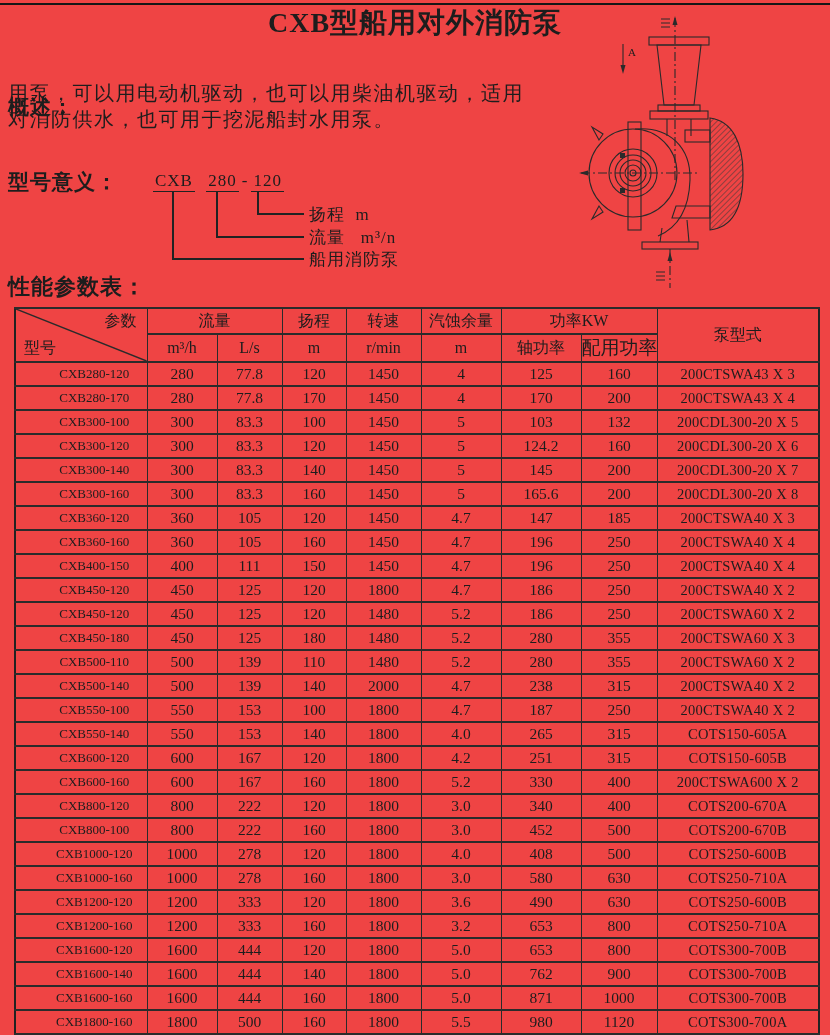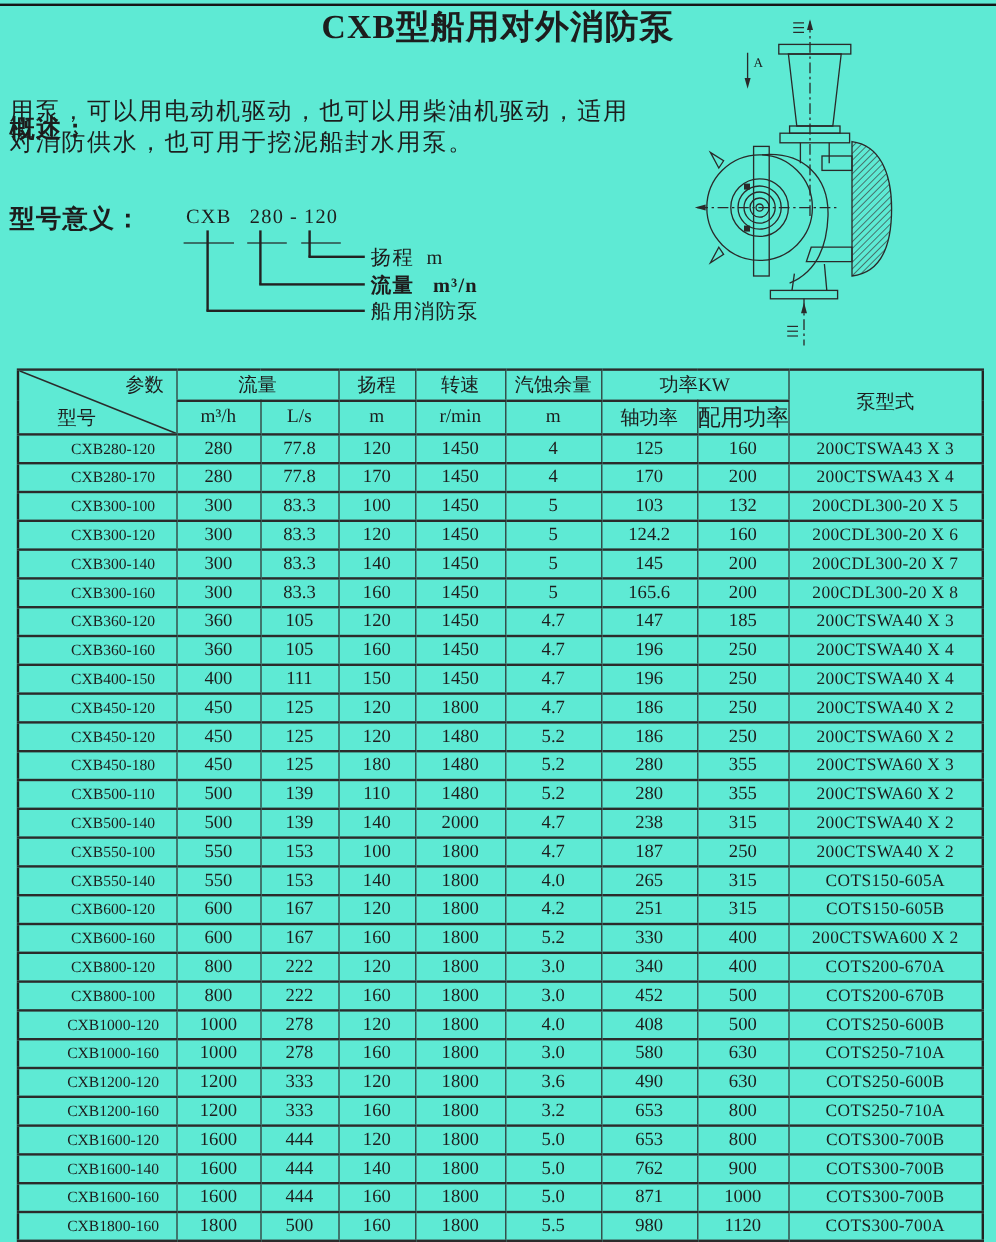--- a/index.html
+++ b/index.html
@@ -1,35 +1,35 @@
 <!DOCTYPE html>
 <html><head>
 <meta charset="utf-8">
 <style>
   html,body{margin:0;padding:0;}
   body{background:#d8d8d4;}
   .page{
     position:relative;
     width:830px;height:1035px;
-    background:#5eead4;
+    background:#ef4444;
     font-family:"Liberation Serif","DejaVu Serif",serif;
     color:#1d1d1d;
     overflow:hidden;
   }
   .topline{position:absolute;left:0;top:3px;width:830px;height:2px;background:#161616;}
   .title{
     position:absolute;left:0;top:4px;width:830px;
     text-align:center;font-size:28px;font-weight:bold;letter-spacing:1px;
   }
   .h-heading{position:absolute;font-weight:bold;font-size:21px;letter-spacing:1px;}
   .overview-text{position:absolute;left:8px;top:80px;width:575px;font-size:20px;line-height:26px;letter-spacing:1.5px;}
   .overview-text .ln1{padding-left:40px;}
   
   .code{position:absolute;left:153px;top:171px;font-size:17px;letter-spacing:1px;}
-  .code .seg{border-bottom:1.5px solid #222;padding:0 2px 12px 2px;}
+  .code .seg{border-bottom:1.5px solid #222;padding:0 2px 1px 2px;}
   .code .dash{padding:0 3px;}
   .cline{position:absolute;background:#222;}
   .callout{position:absolute;font-size:17px;letter-spacing:1px;white-space:pre;}
   
   .ptable{
     position:absolute;left:14px;top:307px;
     border-collapse:collapse;table-layout:fixed;width:804px;
   }
   .ptable th,.ptable td{
     border-left:1px solid #2b2b2b;border-right:1px solid #2b2b2b;
@@ -40,21 +40,21 @@
   .ptable{border:2px solid #222;}
   .ptable thead tr{height:26px;}
   .ptable thead th{font-size:16px;}
   .ptable tbody tr{height:24px;}
   .ptable tbody td{font-size:15.5px;}
   .ptable td.c-model{text-align:center;padding-left:26px;font-size:13px;}
   .ptable td.c-type{font-size:14.5px;letter-spacing:.3px;}
   .corner{position:relative;}
   .corner svg{position:absolute;left:0;top:0;width:100%;height:100%;}
   .corner .p1{position:absolute;top:2px;right:10px;font-size:16px;}
-  .corner .p2{position:absolute;bottom:2px;left:8px;font-size:16px;margin-left:24px;}
+  .corner .p2{position:absolute;bottom:2px;left:8px;font-size:16px;}
   .sub{font-size:15px;}
   
   .pump{position:absolute;left:575px;top:8px;width:250px;height:292px;}
 </style>
 </head>
 <body>
 
 <div class="page">
   <div class="topline"></div>
 
@@ -71,21 +71,21 @@
   <div class="code">
     <span class="seg">CXB</span><span class="dash"> </span><span class="seg">280</span><span class="dash">-</span><span class="seg">120</span>
   </div>
   <div class="cline" style="left:257px;top:192px;width:1.5px;height:22px;"></div>
   <div class="cline" style="left:257px;top:213px;width:47px;height:1.5px;"></div>
   <div class="cline" style="left:216px;top:192px;width:1.5px;height:45px;"></div>
   <div class="cline" style="left:216px;top:236px;width:88px;height:1.5px;"></div>
   <div class="cline" style="left:172px;top:192px;width:1.5px;height:67px;"></div>
   <div class="cline" style="left:172px;top:258px;width:132px;height:1.5px;"></div>
   <div class="callout" style="left:309px;top:203px;">扬程  m</div>
-  <div class="callout" style="left:309px;top:226px;font-weight:bold;">流量   m³/n</div>
+  <div class="callout" style="left:309px;top:226px;">流量   m³/n</div>
   <div class="callout" style="left:309px;top:248px;">船用消防泵</div>
 
   <svg class="pump" viewBox="0 0 250 292">
     <defs>
       <pattern id="hatch" width="4" height="4" patternTransform="rotate(45)" patternUnits="userSpaceOnUse">
         <line x1="0" y1="0" x2="0" y2="4" stroke="#3a3a3a" stroke-width="1.1"></line>
       </pattern>
     </defs>
     <g stroke="#2a2a2a" stroke-width="1.1" fill="none">
 
@@ -141,20 +141,21 @@
       <line x1="95" y1="241" x2="95" y2="280" stroke-dasharray="9 3 2 3"></line>
       <path d="M95,244 L92.5,253 L97.5,253 Z" fill="#2a2a2a" stroke="none"></path>
       <g stroke-width="1">
         <line x1="81" y1="264" x2="90" y2="264"></line>
           <line x1="81" y1="268" x2="90" y2="268"></line>
           <line x1="81" y1="272" x2="90" y2="272"></line>
       </g>
     </g>
   </svg>
 
+  <div class="h-heading" style="left:8px;top:272px;font-size:22px;">性能参数表：</div>
 
   <table class="ptable">
     <colgroup>
       <col style="width:132px">
         <col style="width:70px">
         <col style="width:65px">
       <col style="width:64px">
         <col style="width:75px">
         <col style="width:80px">
       <col style="width:80px">

